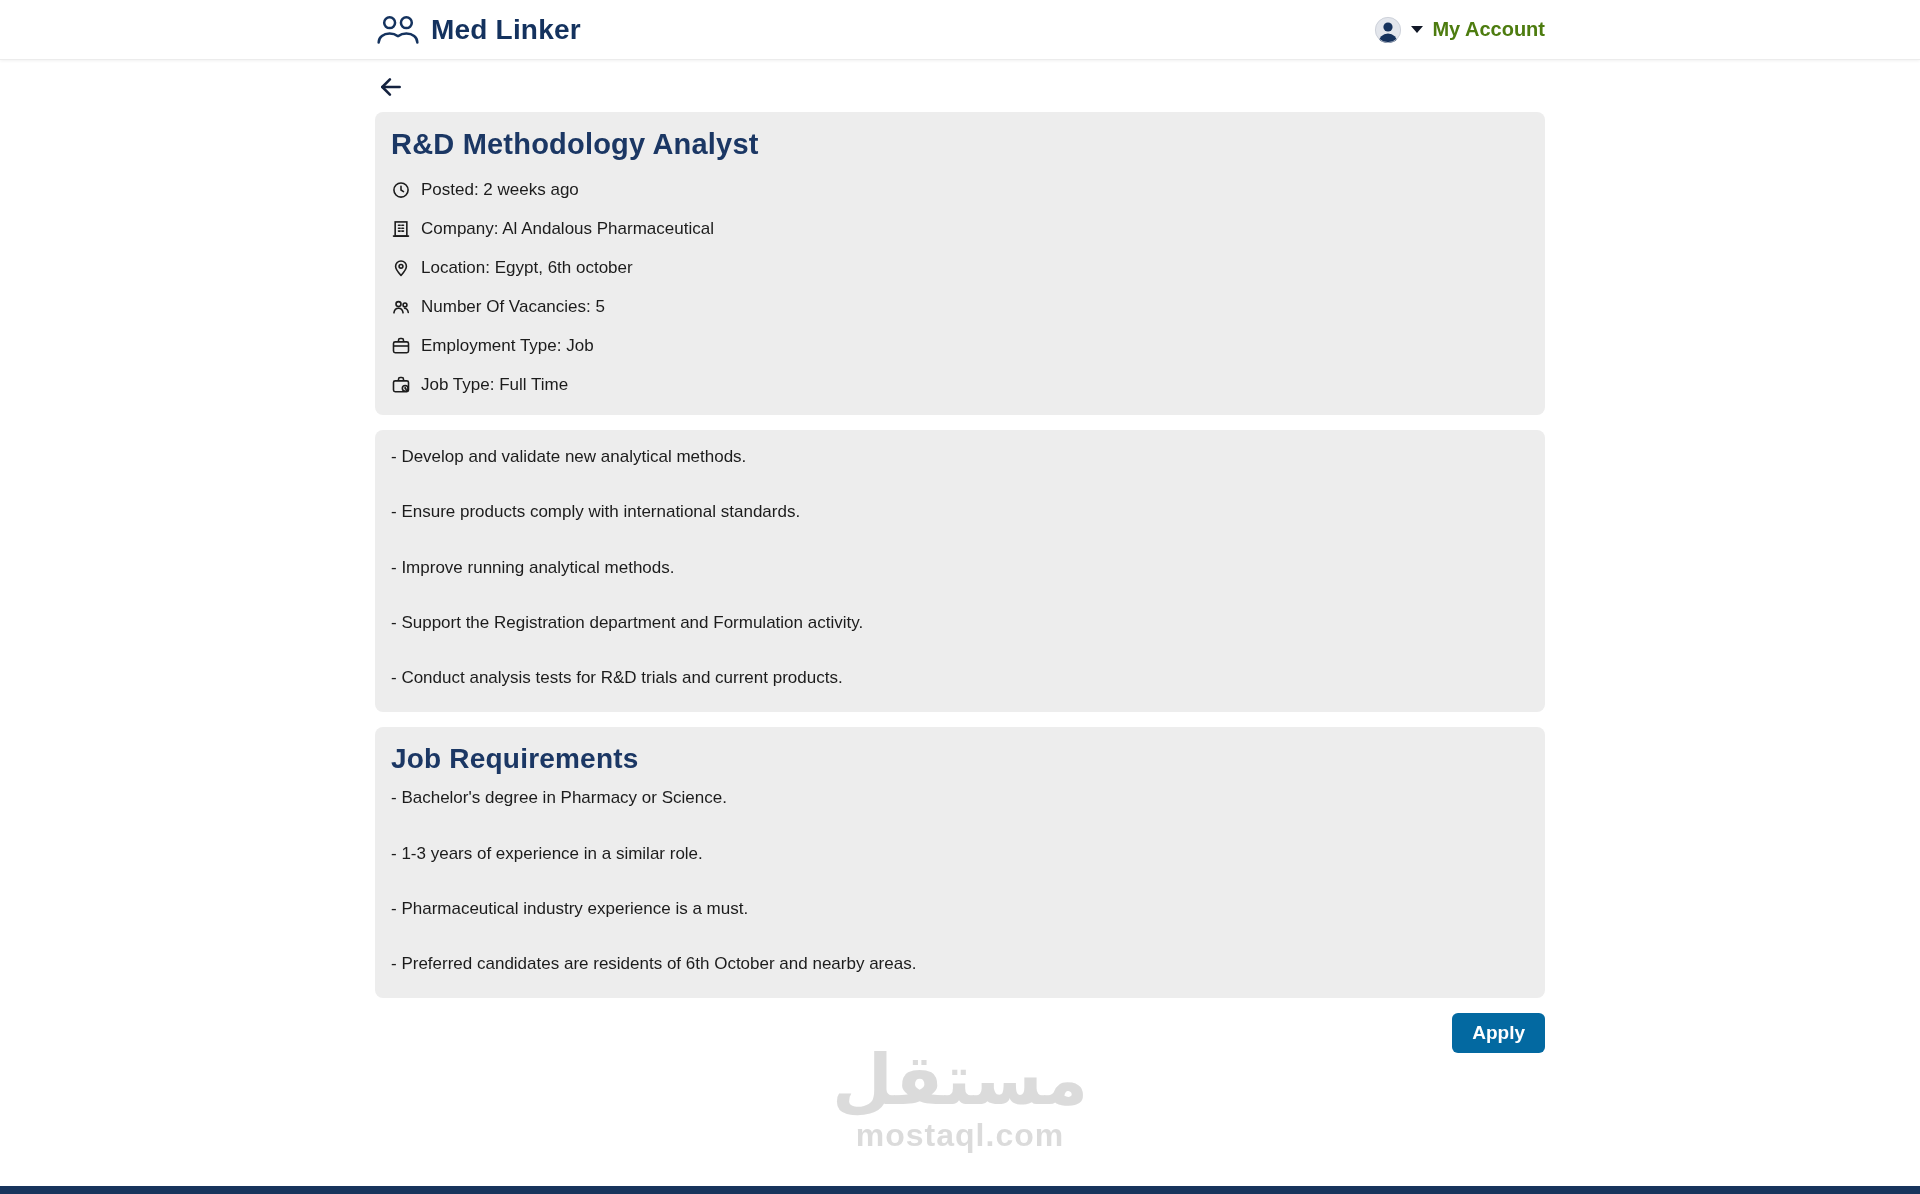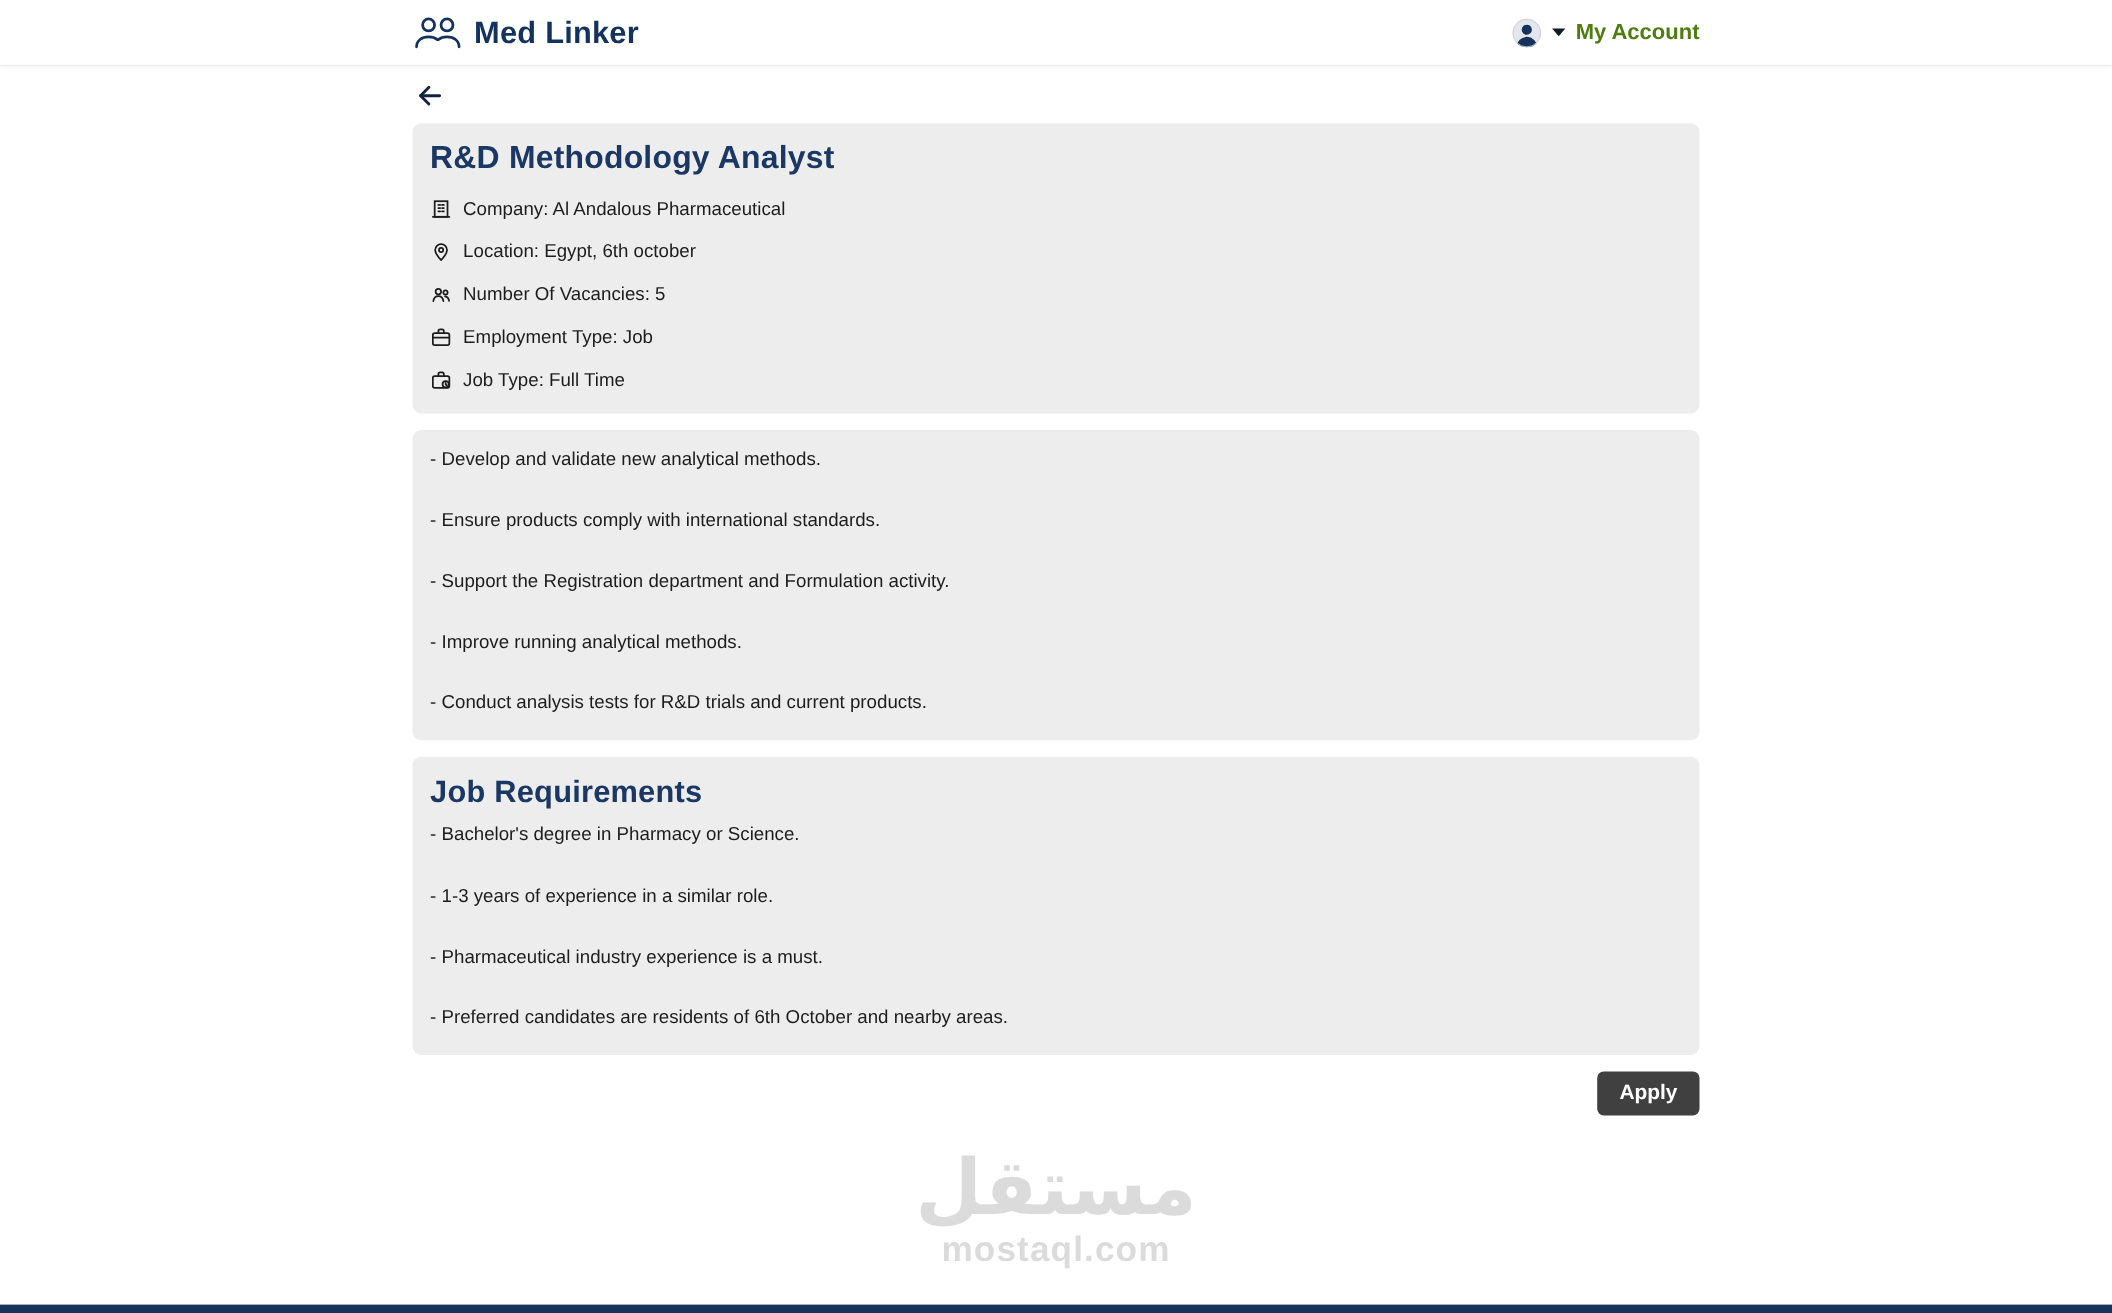--- a/index.html
+++ b/index.html
@@ -68,21 +68,21 @@
     margin-bottom:12px; letter-spacing:0.2px;
   }
   .para { font-size:17px; color:#1c1c1c; margin-bottom:34px; line-height:1.25; }
   .para:last-child { margin-bottom:4px; }
 
   .apply-row {
     width:1170px; margin:12px auto 0;
     display:flex; justify-content:flex-end;
   }
   .apply-btn {
-    background:#404040; color:#ffffff;
+    background:#0369a1; color:#ffffff;
     font-family:"Liberation Sans", sans-serif;
     font-size:19px; font-weight:700;
     border:none; border-radius:6px;
     padding:9px 20px;
     cursor:pointer;
   }
 
   
   .watermark {
     position:absolute; left:0; right:0; top:1045px;
@@ -143,20 +143,29 @@
   <button class="back-btn">
     <svg viewBox="0 0 24 24" fill="none" stroke="#14223f" stroke-width="2.4" stroke-linecap="round" stroke-linejoin="round">
       <path d="M20 12H4"></path>
         <path d="M11 19l-7-7 7-7"></path>
     </svg>
   </button>
 
   <section class="card">
     <h1 class="job-title">R&amp;D Methodology Analyst</h1>
 
+    <div class="meta-row">
+      <span class="meta-icon">
+        <svg viewBox="0 0 24 24" fill="none" stroke="currentColor" stroke-width="1.9" stroke-linecap="round">
+          <circle cx="12" cy="12" r="8.5"></circle>
+            <path d="M12 7.5V12l3 2"></path>
+        </svg>
+      </span>
+      <span class="meta-text">Posted: 2 weeks ago</span>
+    </div>
 
     <div class="meta-row">
       <span class="meta-icon">
         <svg viewBox="0 0 24 24" fill="none" stroke="currentColor" stroke-width="1.9" stroke-linecap="round">
           <rect x="5" y="3.5" width="14" height="17"></rect>
             <path d="M3 20.5h18"></path>
           <path d="M9 7.5h2M13 7.5h2M9 11h2M13 11h2M9 14.5h2M13 14.5h2"></path>
         </svg>
       </span>
       <span class="meta-text">Company: Al Andalous Pharmaceutical</span>
@@ -205,22 +214,22 @@
         </svg>
       </span>
       <span class="meta-text">Job Type: Full Time</span>
     </div>
 
   </section>
 
   <section class="card">
     <p class="para">- Develop and validate new analytical methods.</p>
     <p class="para">- Ensure products comply with international standards.</p>
+    <p class="para">- Improve running analytical methods.</p>
     <p class="para">- Support the Registration department and Formulation activity.</p>
-    <p class="para">- Improve running analytical methods.</p>
     <p class="para">- Conduct analysis tests for R&amp;D trials and current products.</p>
   </section>
 
   <section class="card">
     <h2 class="section-heading">Job Requirements</h2>
     <p class="para">- Bachelor's degree in Pharmacy or Science.</p>
     <p class="para">- 1-3 years of experience in a similar role.</p>
     <p class="para">- Pharmaceutical industry experience is a must.</p>
     <p class="para">- Preferred candidates are residents of 6th October and nearby areas.</p>
   </section>

